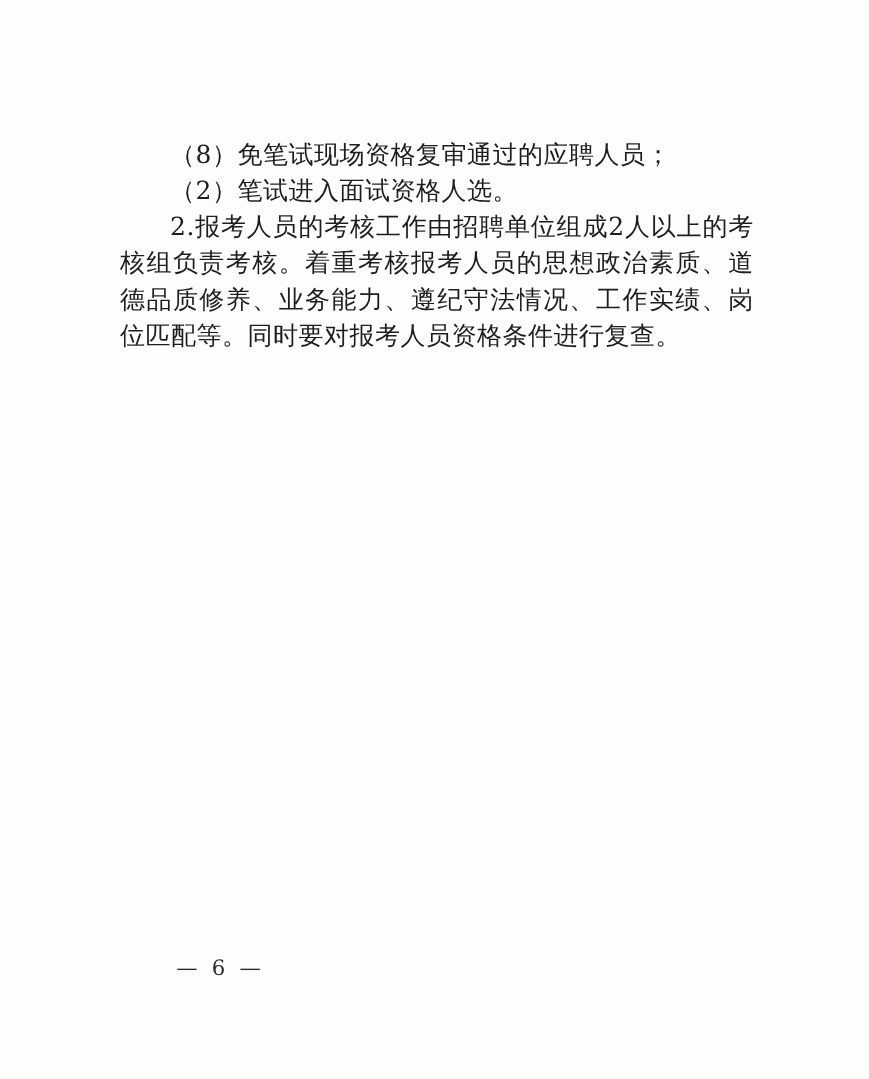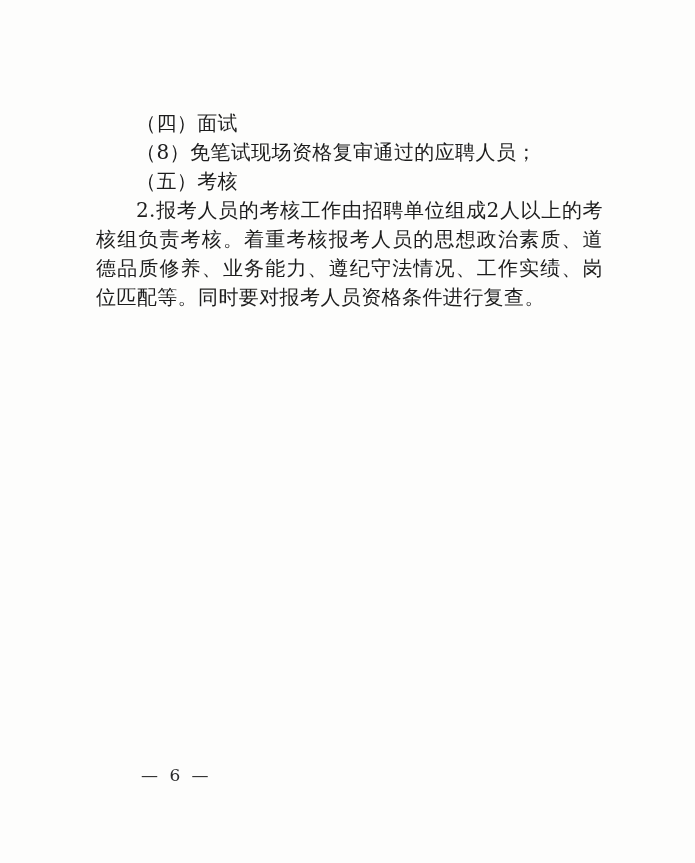--- a/index.html
+++ b/index.html
@@ -46,22 +46,21 @@
     color: #2b2b2b;
     font-family: "DejaVu Serif", "Liberation Serif", serif;
   }
 </style>
 </head>
 <body>
 
 <div class="page">
 
   <div class="doc-body">
-    <p class="para heading">（四）面试</p>
     <p class="para">（8）免笔试现场资格复审通过的应聘人员；</p>
-    <p class="para heading">（五）考核</p>
+    <p class="para">（2）笔试进入面试资格人选。</p>
     <p class="para">2.报考人员的考核工作由招聘单位组成2人以上的考核组负责考核。着重考核报考人员的思想政治素质、道德品质修养、业务能力、遵纪守法情况、工作实绩、岗位匹配等。同时要对报考人员资格条件进行复查。</p>
 
   </div>
 
   <div class="page-footer">— 6 —</div>
 
 </div>
 
 </body></html>

